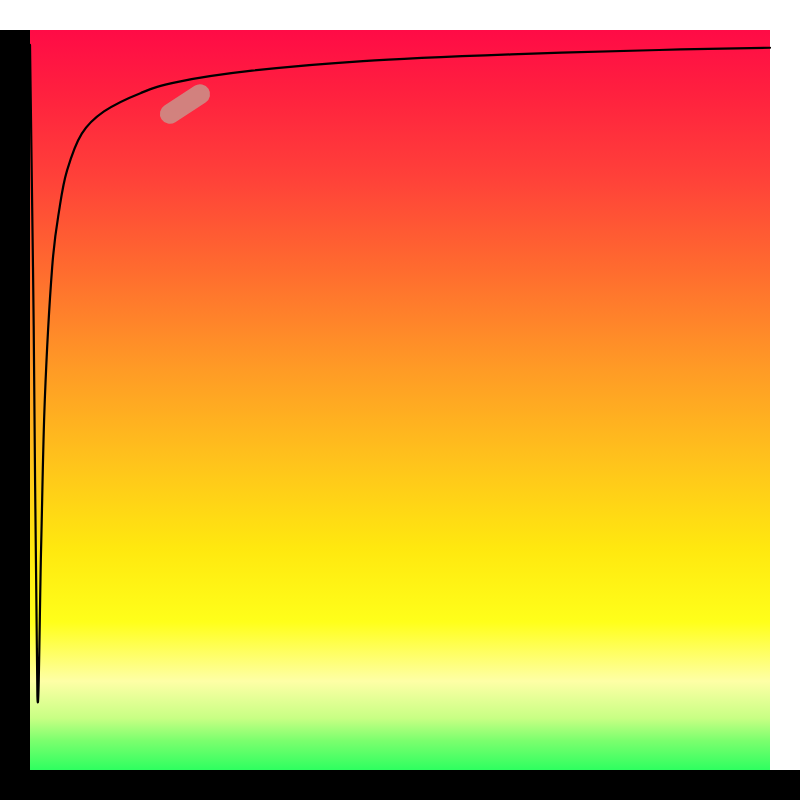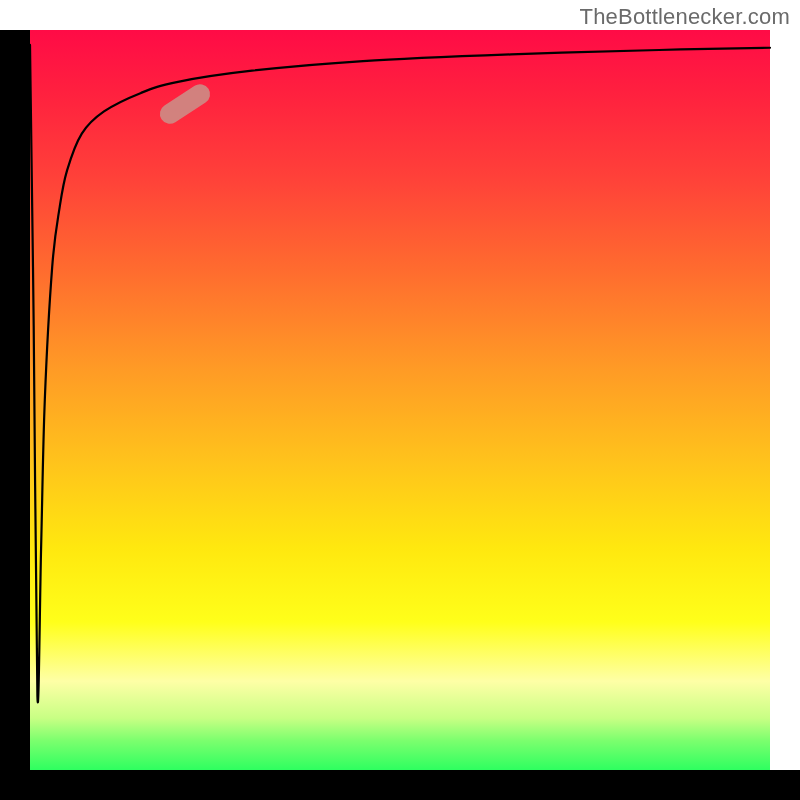--- a/index.html
+++ b/index.html
@@ -95,14 +95,13 @@
 
   <div class="plot-area">
     <svg class="curve" viewBox="0 0 740 740" preserveAspectRatio="none">
       <path id="curve-path" d="M 0.00 14.80 C 0.62 61.67, 2.47 187.47, 3.70 296.00 C 4.93 404.53, 6.17 629.00, 7.40 666.00 C 8.63 703.00, 9.87 567.33, 11.10 518.00 C 12.33 468.67, 12.95 416.87, 14.80 370.00 C 16.65 323.13, 19.73 268.87, 22.20 236.80 C 24.67 204.73, 27.13 193.63, 29.60 177.60 C 32.07 161.57, 33.30 152.93, 37.00 140.60 C 40.70 128.27, 45.63 113.47, 51.80 103.60 C 57.97 93.73, 64.13 88.18, 74.00 81.40 C 83.87 74.62, 98.67 67.83, 111.00 62.90 C 123.33 57.97, 129.50 55.50, 148.00 51.80 C 166.50 48.10, 191.17 44.15, 222.00 40.70 C 252.83 37.25, 289.83 33.79, 333.00 31.08 C 376.17 28.37, 431.67 26.27, 481.00 24.42 C 530.33 22.57, 585.83 21.09, 629.00 19.98 C 672.17 18.87, 721.50 18.13, 740.00 17.76"></path>
     </svg>
     <div id="marker" class="marker" style="left: 127.4px; top: 64px; transform: rotate(-33deg);"></div>
   </div>
 
   <div class="axis-bottom"></div>
 
-  <div class="watermark">TheBottlenecker.com</div>
 </div>
 
 </body></html>

